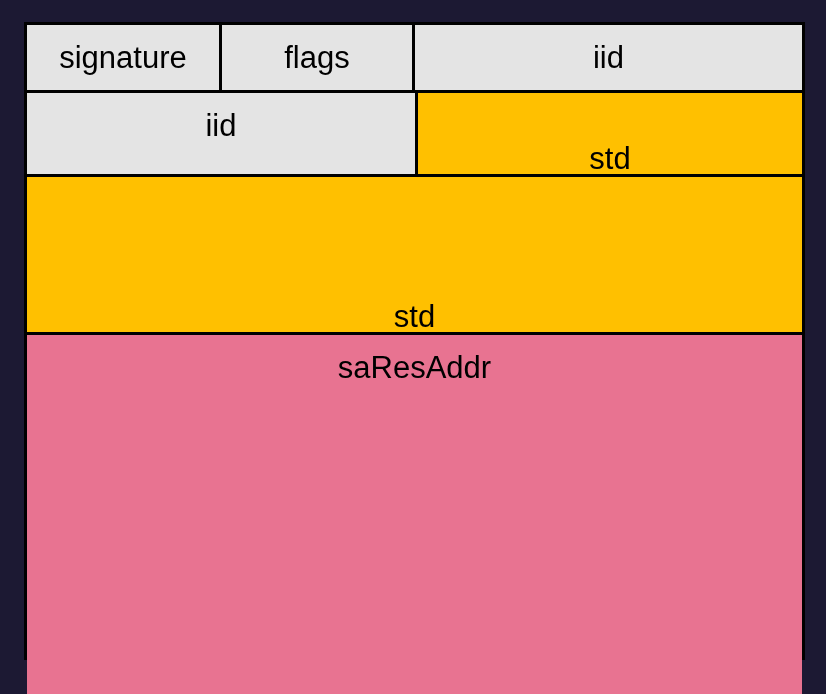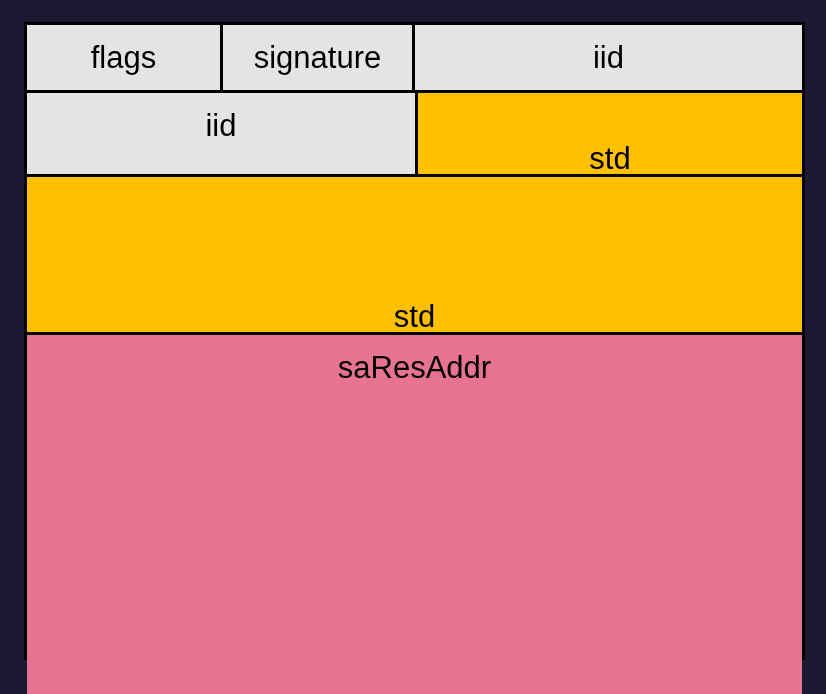--- a/index.html
+++ b/index.html
@@ -86,25 +86,25 @@
   .full { width: 100%; }
 </style>
 </head>
 <body>
 
 <div id="diagram-root">
 
   <div class="layout-table">
 
     <div class="layout-row row-1">
+      <div class="cell fill-gray r1-signature">
+        <span class="cell-label">signature</span>
+      </div>
       <div class="cell fill-gray r1-flags">
         <span class="cell-label">flags</span>
-      </div>
-      <div class="cell fill-gray r1-signature">
-        <span class="cell-label">signature</span>
       </div>
       <div class="cell fill-gray r1-iid">
         <span class="cell-label">iid</span>
       </div>
     </div>
 
     <div class="layout-row row-2">
       <div class="cell fill-gray r2-iid">
         <span class="cell-label">iid</span>
       </div>

